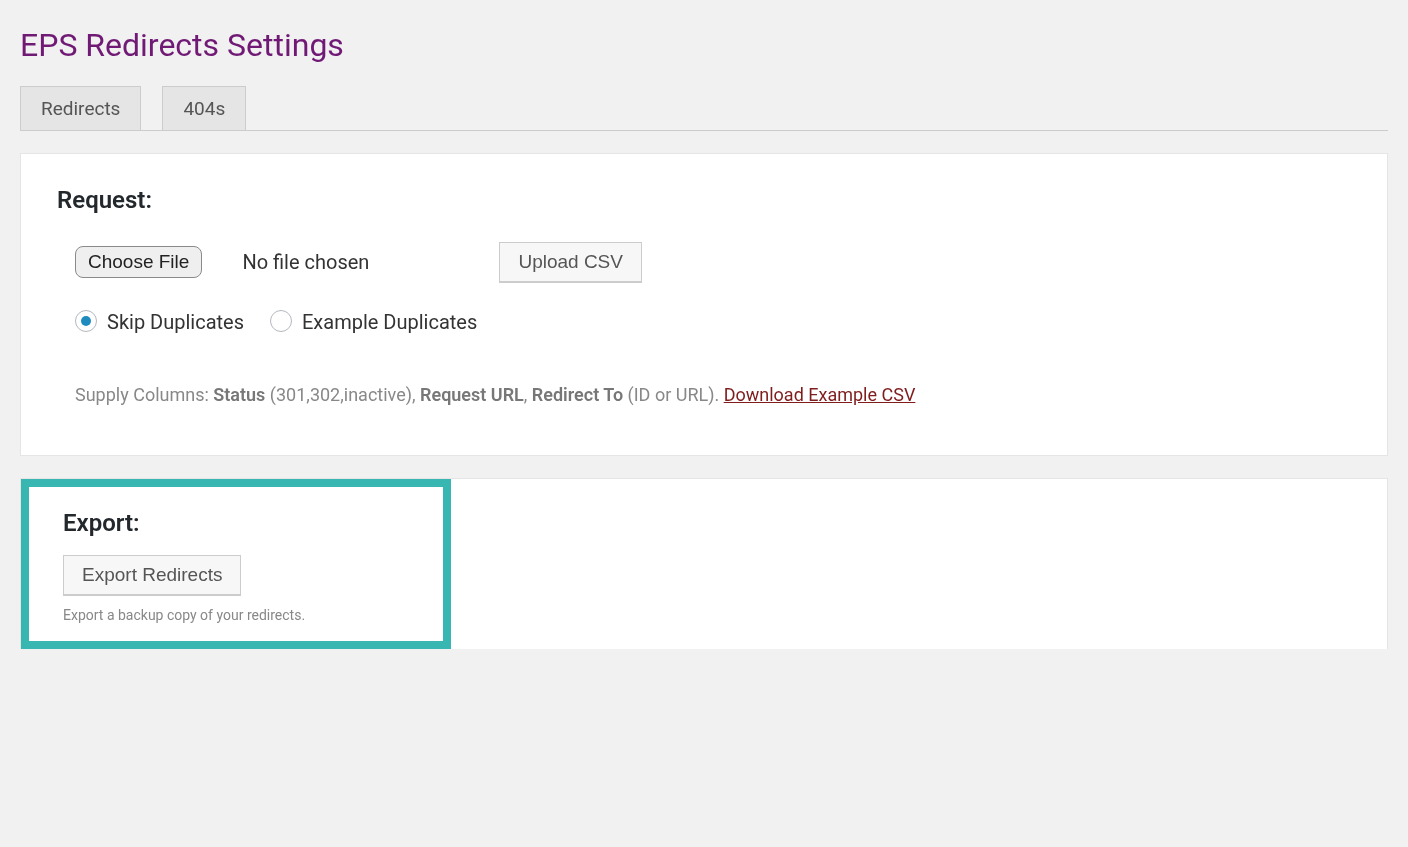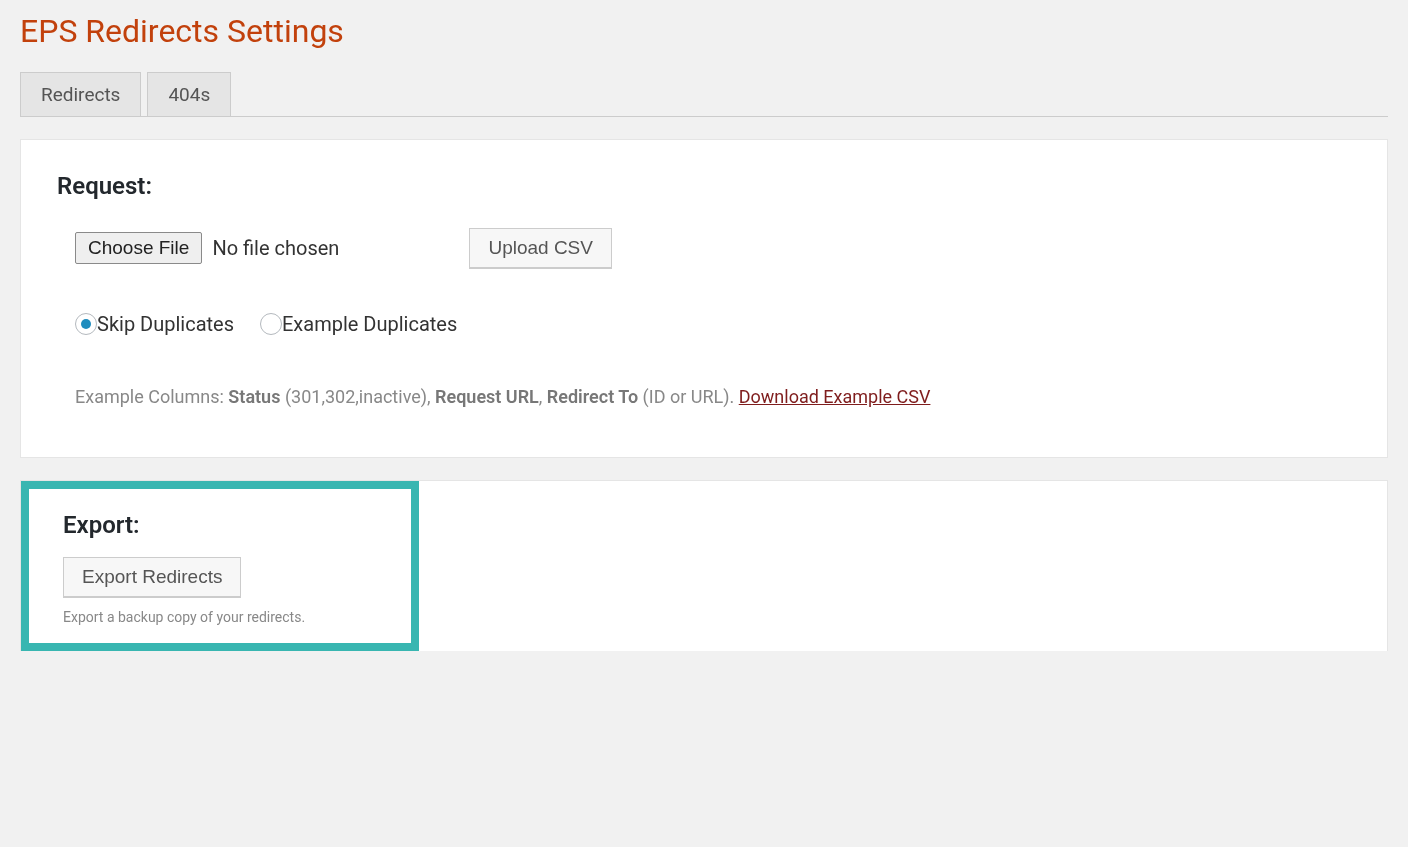--- a/index.html
+++ b/index.html
@@ -6,26 +6,27 @@
   body {
     font-family: -apple-system, BlinkMacSystemFont, "Segoe UI", Roboto, "Helvetica Neue", Arial, sans-serif;
     background: #f1f1f1;
     color: #23282d;
     padding: 0 20px 20px 20px;
     width: 1408px;
   }
   h1.page-title {
     font-size: 32px;
     font-weight: 400;
-    color: #c2410c;
-    padding: 12px 0 22px 0;
+    color: #701a75;
+    padding: 26px 0 22px 0;
   }
   .tabs {
     display: flex;
     border-bottom: 1px solid #ccc;
+    gap: 15px;
   }
   .tab {
     padding: 10px 20px;
     font-size: 19px;
     color: #555;
     background: #e5e5e5;
     border: 1px solid #ccc;
     margin-right: 6px;
     margin-bottom: -1px;
     cursor: pointer;
@@ -53,53 +54,54 @@
     align-items: center;
     gap: 10px;
     padding-left: 18px;
     margin-bottom: 28px;
   }
   .file-btn {
     font-size: 19px;
     padding: 4px 12px;
     background: #efefef;
     border: 1px solid #8a8a8a;
-    border-radius: 2px;
+    border-radius: 8px;
     color: #222;
     cursor: pointer;
   }
   .file-status {
     font-size: 20px;
     color: #333;
     margin-right: 120px;
+    margin-left: 30px;
   }
   .btn {
     font-size: 19px;
     color: #555;
     background: #f7f7f7;
     border: 1px solid #ccc;
     border-radius: 0;
     padding: 8px 18px;
     cursor: pointer;
     box-shadow: 0 1px 0 #ccc;
   }
   .row-radios {
     display: flex;
     align-items: center;
     gap: 26px;
     padding-left: 18px;
     margin-bottom: 50px;
   }
   .radio-wrap {
     display: flex;
-    align-items: center;
+    align-items: flex-start;
+    gap: 10px;
     font-size: 20px;
     color: #333;
     cursor: pointer;
-    margin-top: 16px;
   }
   .radio {
     width: 22px;
     height: 22px;
     border: 1px solid #b4b9be;
     border-radius: 50%;
     display: inline-flex;
     align-items: center;
     justify-content: center;
     background: #fff;
@@ -116,21 +118,21 @@
     color: #888;
     padding-left: 18px;
     margin-bottom: 18px;
   }
   .hint strong { color: #777; font-weight: 600; margin-top: 15px; }
   .hint a { color: #7f1d1d; text-decoration: underline; }
   .export-highlight {
     border: 8px solid #38b6b1;
     padding: 22px 34px 18px 34px;
     margin: -32px 0 0 -36px;
-    width: 398px;
+    width: 430px;
   }
   .export-highlight .section-title { margin-bottom: 18px; }
   .export-desc {
     font-size: 14px;
     color: #888;
     margin-top: 12px;
   }
   .panel.export-panel { padding-top: 32px; padding-bottom: 0; border-bottom: none;}
 </style>
 </head>
@@ -157,21 +159,21 @@
       <span class="radio checked"></span>
       <span>Skip Duplicates</span>
     </label>
     <label class="radio-wrap">
       <span class="radio"></span>
       <span>Example Duplicates</span>
     </label>
   </div>
 
   <div class="hint">
-    <span>Example Columns: </span><strong>Status</strong><span> (301,302,inactive), </span><strong>Request URL</strong><span>, </span><strong>Redirect To</strong><span> (ID or URL). </span><a href="#">Download Example CSV</a>
+    <span>Supply Columns: </span><strong>Status</strong><span> (301,302,inactive), </span><strong>Request URL</strong><span>, </span><strong>Redirect To</strong><span> (ID or URL). </span><a href="#">Download Example CSV</a>
   </div>
 </div>
 
 <div class="panel export-panel">
   <div class="export-highlight">
     <div class="section-title">Export:</div>
     <button class="btn">Export Redirects</button>
     <div class="export-desc">Export a backup copy of your redirects.</div>
   </div>
 </div>

